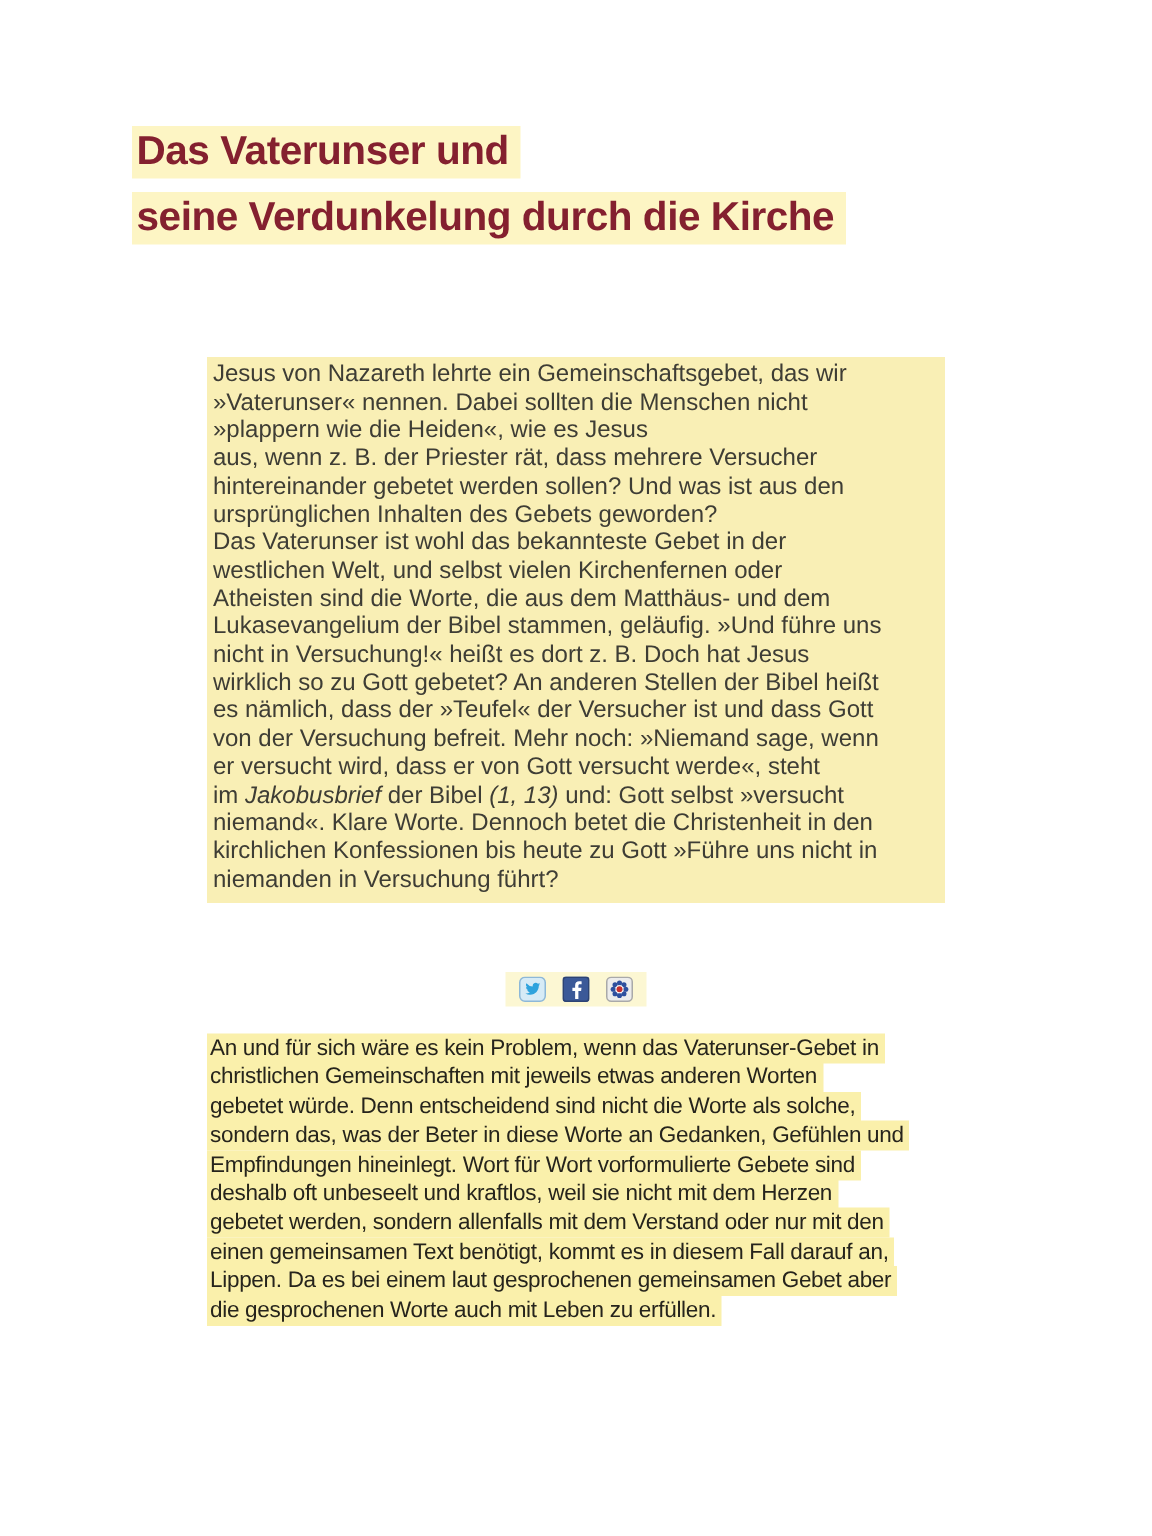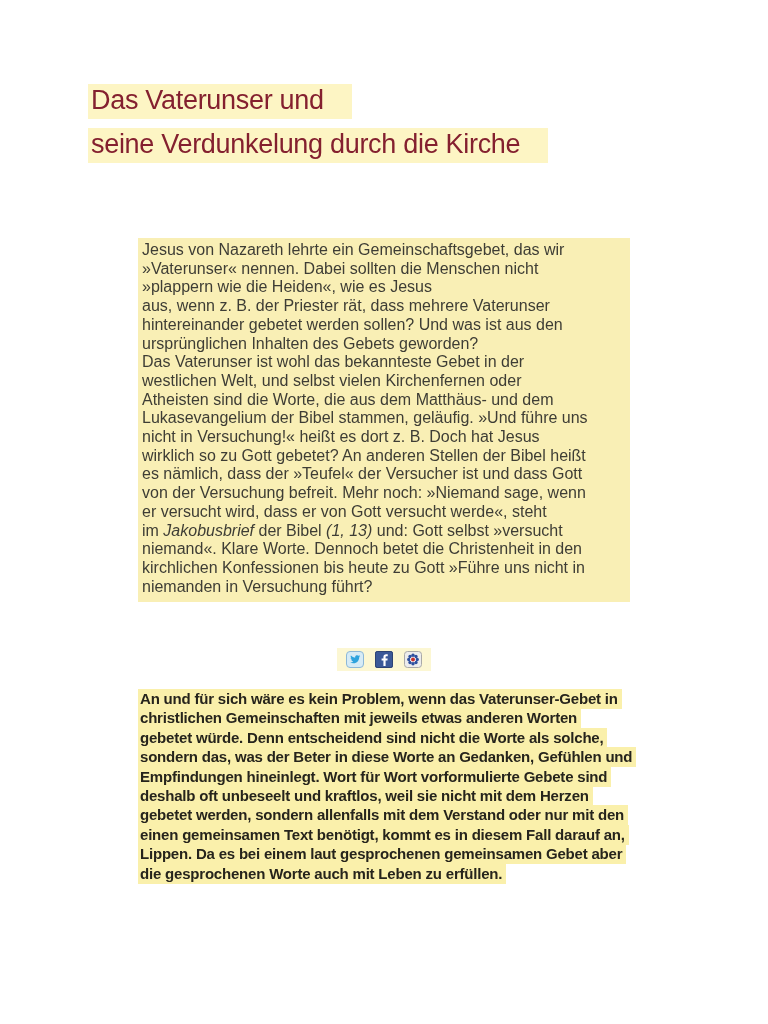--- a/index.html
+++ b/index.html
@@ -13,24 +13,24 @@
   }
   
   .title-block{
     position:absolute;left:88px;top:84px;
   }
   .title-block .tline{margin-bottom:9px;white-space:nowrap;}
   .title-block .hl{
     display:inline-block;
     background:var(--title-hl,#fdf5c4);
     color:var(--title-color,#84202f);
-    font-weight:400;
+    font-weight:700;
     font-size:27px;
     line-height:31px;
-    padding:1px 28px 3px 3px;
+    padding:1px 8px 3px 3px;
     letter-spacing:-0.3px;
   }
   
   .intro-block{
     position:absolute;left:138px;top:238px;
     width:482px;
     background:var(--intro-bg,#f9efb5);
     padding:3px 6px 6px 4px;
     color:var(--intro-color,#3e3d35);
   }
@@ -57,41 +57,41 @@
   .commentary-block{
     position:absolute;left:138px;top:689px;
   }
   .commentary-block .tline{
     white-space:nowrap;
     line-height:19.4px;
   }
   .commentary-block .hl{
     background:var(--comment-hl,#faf0ab);
     color:var(--comment-color,#26241c);
-    font-weight:700;
+    font-weight:400;
     font-size:15px;
     letter-spacing:-0.2px;
     padding:1px 4px 2px 2px;
   }
 </style>
 </head>
 <body>
 
 <div class="page">
 
   <div class="title-block">
       <div class="tline"><span class="hl">Das Vaterunser und</span></div>
       <div class="tline"><span class="hl">seine Verdunkelung durch die Kirche</span></div>
     </div>
 
   <div class="intro-block">
       <div class="tline"><span class="plain">Jesus von Nazareth lehrte ein Gemeinschaftsgebet, das wir</span></div>
       <div class="tline"><span class="plain">»Vaterunser« nennen. Dabei sollten die Menschen nicht</span></div>
       <div class="tline"><span class="plain">»plappern wie die Heiden«, wie es Jesus</span></div>
-      <div class="tline"><span class="plain">aus, wenn z. B. der Priester rät, dass mehrere Vaterunser</span></div>
+      <div class="tline"><span class="plain">aus, wenn z. B. der Priester rät, dass mehrere Versucher</span></div>
       <div class="tline"><span class="plain">hintereinander gebetet werden sollen? Und was ist aus den</span></div>
       <div class="tline"><span class="plain">ursprünglichen Inhalten des Gebets geworden?</span></div>
       <div class="tline"><span class="plain">Das Vaterunser ist wohl das bekannteste Gebet in der</span></div>
       <div class="tline"><span class="plain">westlichen Welt, und selbst vielen Kirchenfernen oder</span></div>
       <div class="tline"><span class="plain">Atheisten sind die Worte, die aus dem Matthäus- und dem</span></div>
       <div class="tline"><span class="plain">Lukasevangelium der Bibel stammen, geläufig. »Und führe uns</span></div>
       <div class="tline"><span class="plain">nicht in Versuchung!« heißt es dort z. B. Doch hat Jesus</span></div>
       <div class="tline"><span class="plain">wirklich so zu Gott gebetet? An anderen Stellen der Bibel heißt</span></div>
       <div class="tline"><span class="plain">es nämlich, dass der »Teufel« der Versucher ist und dass Gott</span></div>
       <div class="tline"><span class="plain">von der Versuchung befreit. Mehr noch: »Niemand sage, wenn</span></div>

